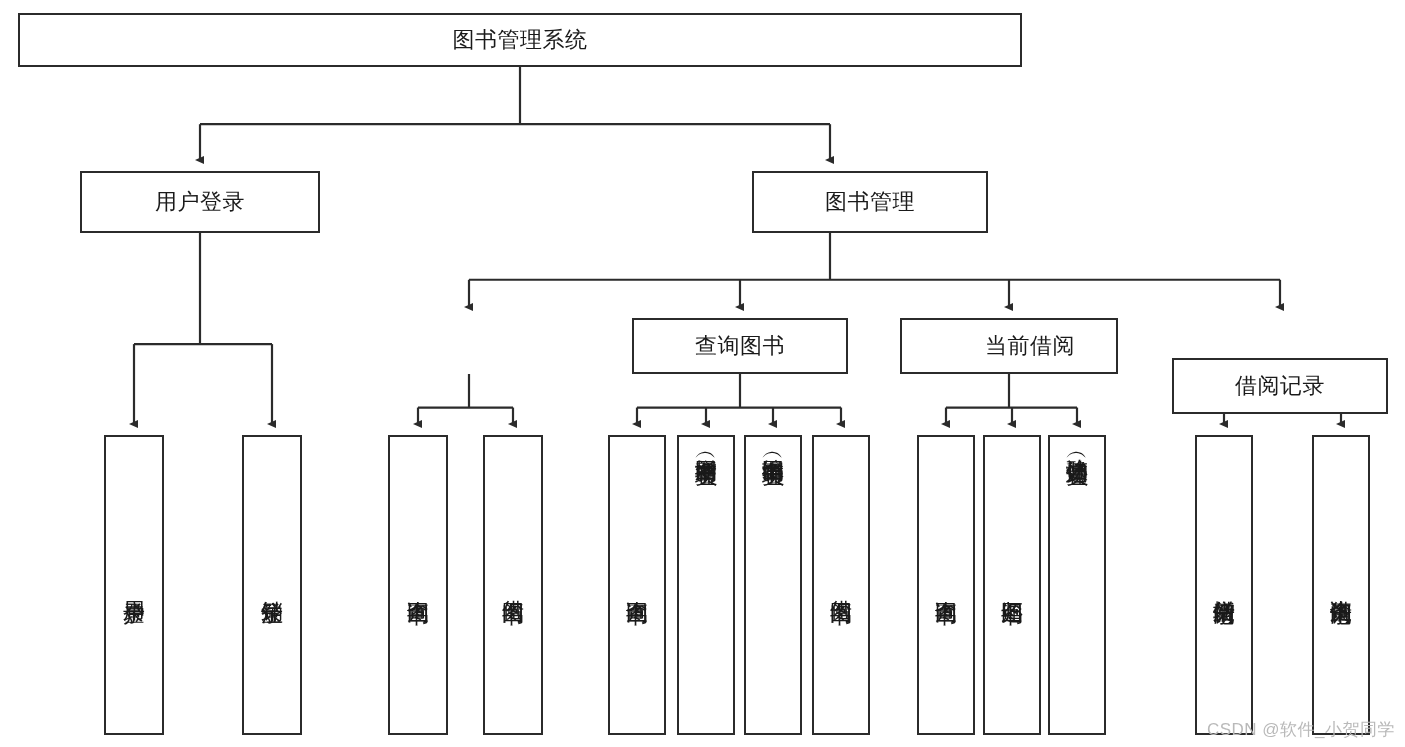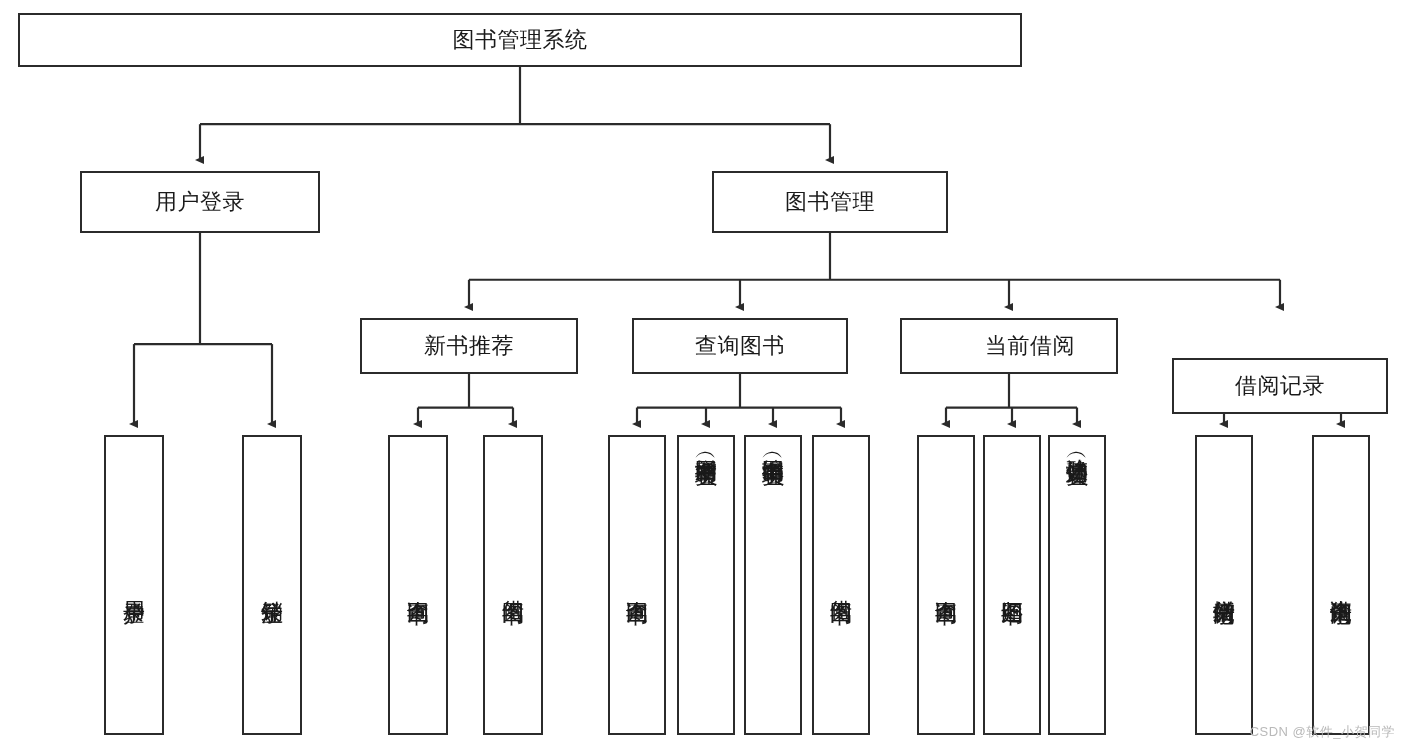--- a/index.html
+++ b/index.html
@@ -53,21 +53,21 @@
     left: 0;
     top: 0;
     width: 1405px;
     height: 747px;
     pointer-events: none;
   }
   .watermark {
     position: absolute;
     right: 10px;
     bottom: 6px;
-    font-size: 13px;
+    font-size: 17px;
     color: #b9b9b9;
     letter-spacing: 0.5px;
     white-space: nowrap;
   }
 </style>
 </head>
 <body>
 
 <div id="canvas">
 
@@ -107,27 +107,24 @@
       </g>
   </svg>
 
   <div class="node node-h node-root" style="left: 18px; top: 13px; width: 1004px; height: 54px;">
       <span>图书管理系统</span>
     </div>
 
   <div class="node node-h" style="left: 80px; top: 171px; width: 240px; height: 62px;">
       <span>用户登录</span>
     </div>
-  <div class="node node-h" style="left: 712px; top: 171px; width: 236px; height: 62px;">
+  <div class="node node-h" style="left: 752px; top: 171px; width: 236px; height: 62px;">
       <span>图书管理</span>
     </div>
 
-  <div class="node node-h" style="left: 360px; top: 318px; width: 218px; height: 56px;">
-      <span>新书推荐</span>
-    </div>
   <div class="node node-h" style="left: 632px; top: 318px; width: 216px; height: 56px;">
       <span>查询图书</span>
     </div>
   <div class="node node-h" style="left: 900px; top: 318px; width: 218px; height: 56px; padding-left: 42px;">
       <span>当前借阅</span>
     </div>
   <div class="node node-h" style="left: 1172px; top: 318px; width: 216px; height: 56px; margin-top: 40px;">
       <span>借阅记录</span>
     </div>
 

